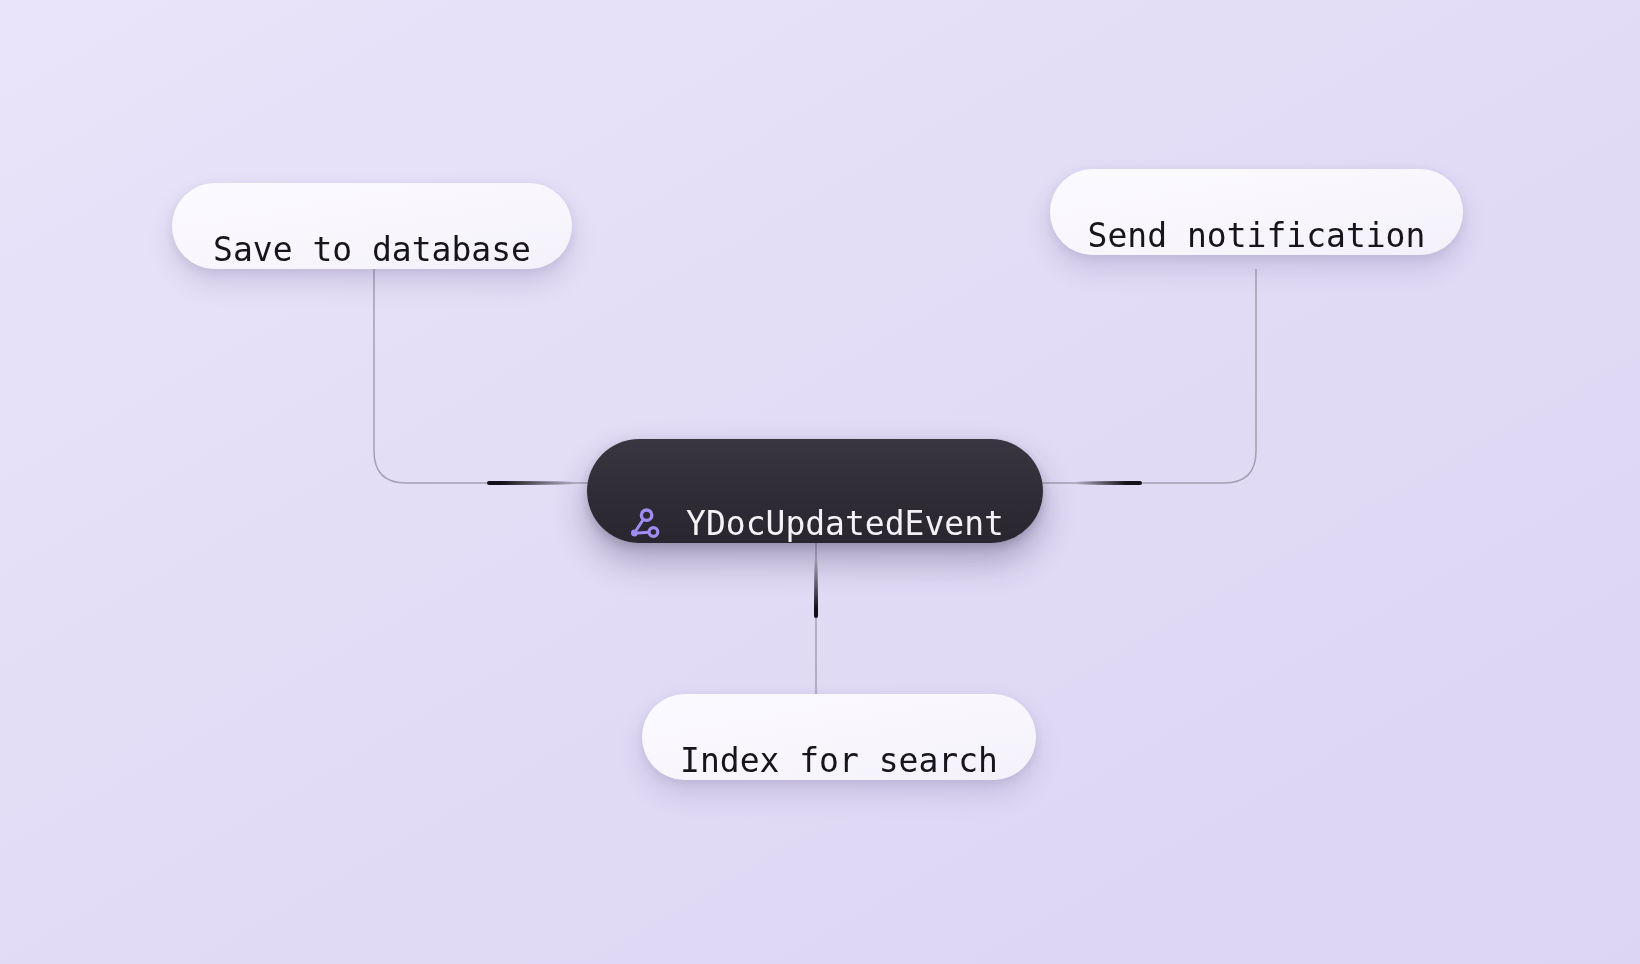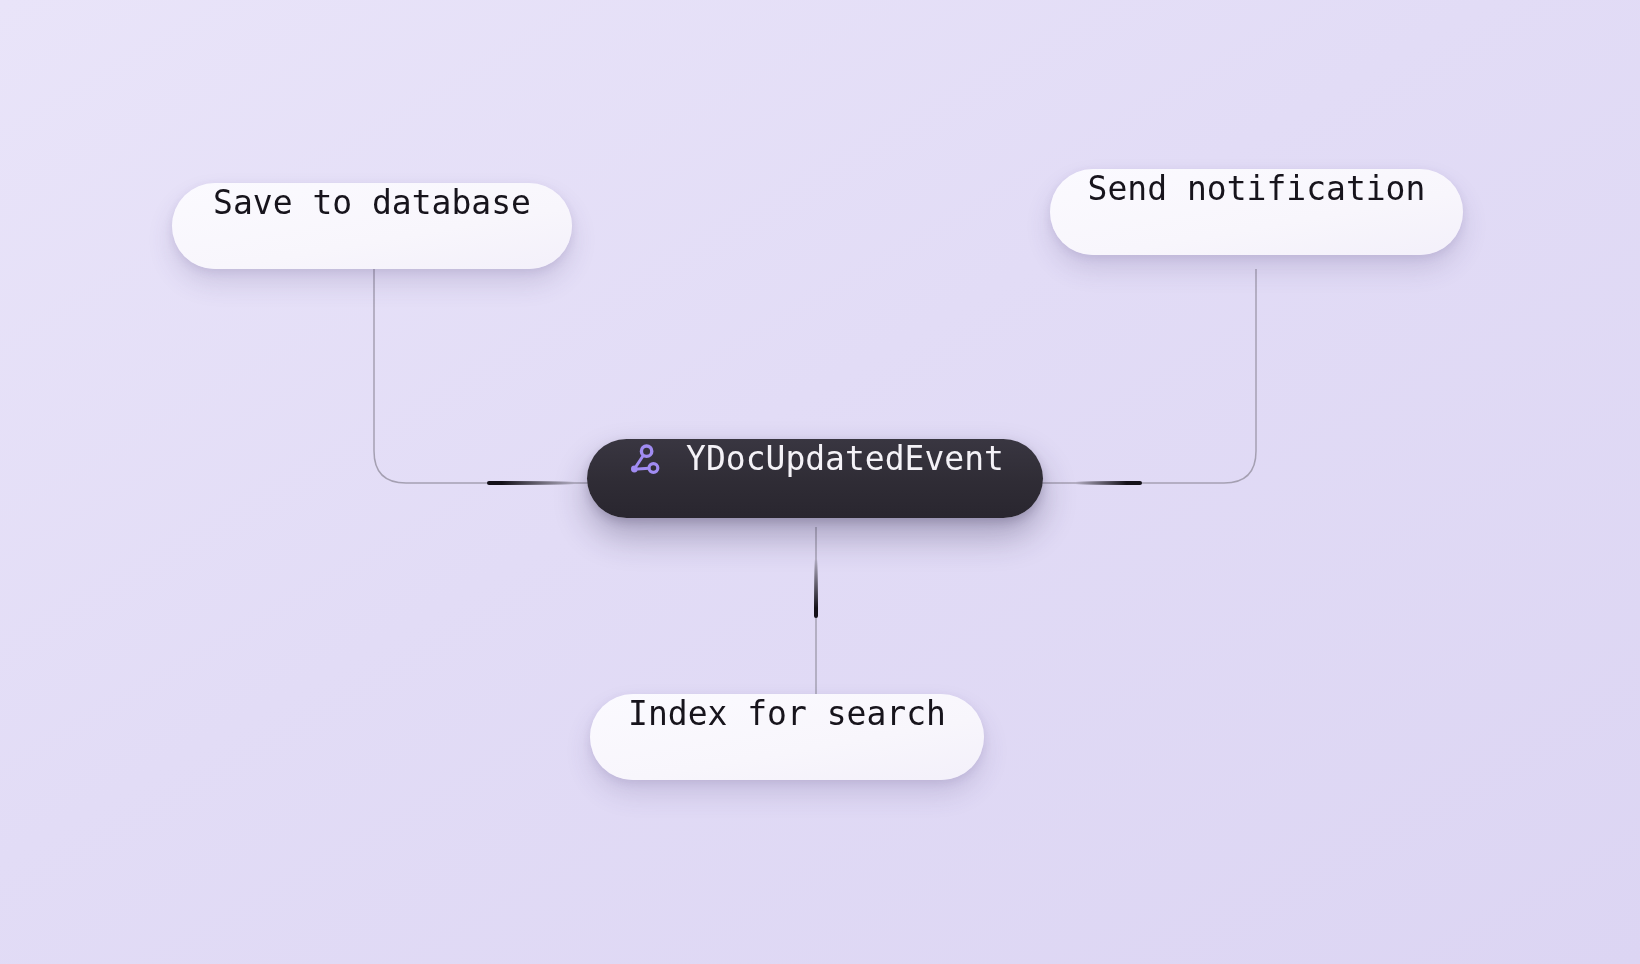--- a/index.html
+++ b/index.html
@@ -24,38 +24,38 @@
   .pulse-right{
     left:1072px;top:481px;width:70px;height:4px;
     background:linear-gradient(to left, var(--pulse,#141119) 0%, var(--pulse,#141119) 22%, rgba(20,17,25,0) 95%);
   }
   .pulse-down{
     left:814px;top:556px;width:4px;height:62px;
     background:linear-gradient(to top, var(--pulse,#141119) 0%, var(--pulse,#141119) 16%, rgba(20,17,25,0) 95%);
   }
   .node{
     position:absolute;
-    display:flex;align-items:flex-start;justify-content:center;
+    display:flex;align-items:flex-end;justify-content:center;
     border-radius:999px;
     font-size:33px;
     letter-spacing:0;
     white-space:nowrap;
     cursor:default;
   }
   .node-action{
     background:linear-gradient(170deg,#fbfaff 0%, var(--action-node-bg,#f8f6fc) 60%, #f3f0fa 100%);
     color:var(--action-node-text,#17141c);
     box-shadow:0 14px 26px rgba(74,62,120,.16), 0 3px 8px rgba(74,62,120,.10);
     height:86px;
   }
   .node-save  {left:172px; top:183px; width:400px;}
   .node-send  {left:1050px;top:169px; width:413px;}
-  .node-index {left:590px; top:694px; width:394px;}
+  .node-index {left:642px; top:694px; width:394px;}
   .node-center{
-    left:587px;top:439px;width:456px;height:79px;
+    left:587px;top:439px;width:456px;height:104px;
     background:linear-gradient(180deg,#393641 0%, var(--center-node-bg,#2f2c35) 55%, #29262f 100%);
     color:var(--center-node-text,#f4f2f7);
     box-shadow:0 18px 34px rgba(44,36,74,.32), 0 4px 10px rgba(44,36,74,.18);
     gap:22px;
   }
   .webhook-icon{display:block;flex:0 0 auto;margin-top:2px;}
   .webhook-icon .ring{fill:none;stroke:var(--icon-accent,#a18cf2);}
   .webhook-icon .dot{fill:var(--icon-accent,#a18cf2);stroke:none;}
   .webhook-icon .edge{stroke:var(--icon-accent,#a18cf2);stroke-linecap:round;}
   .node-label{display:block;}

